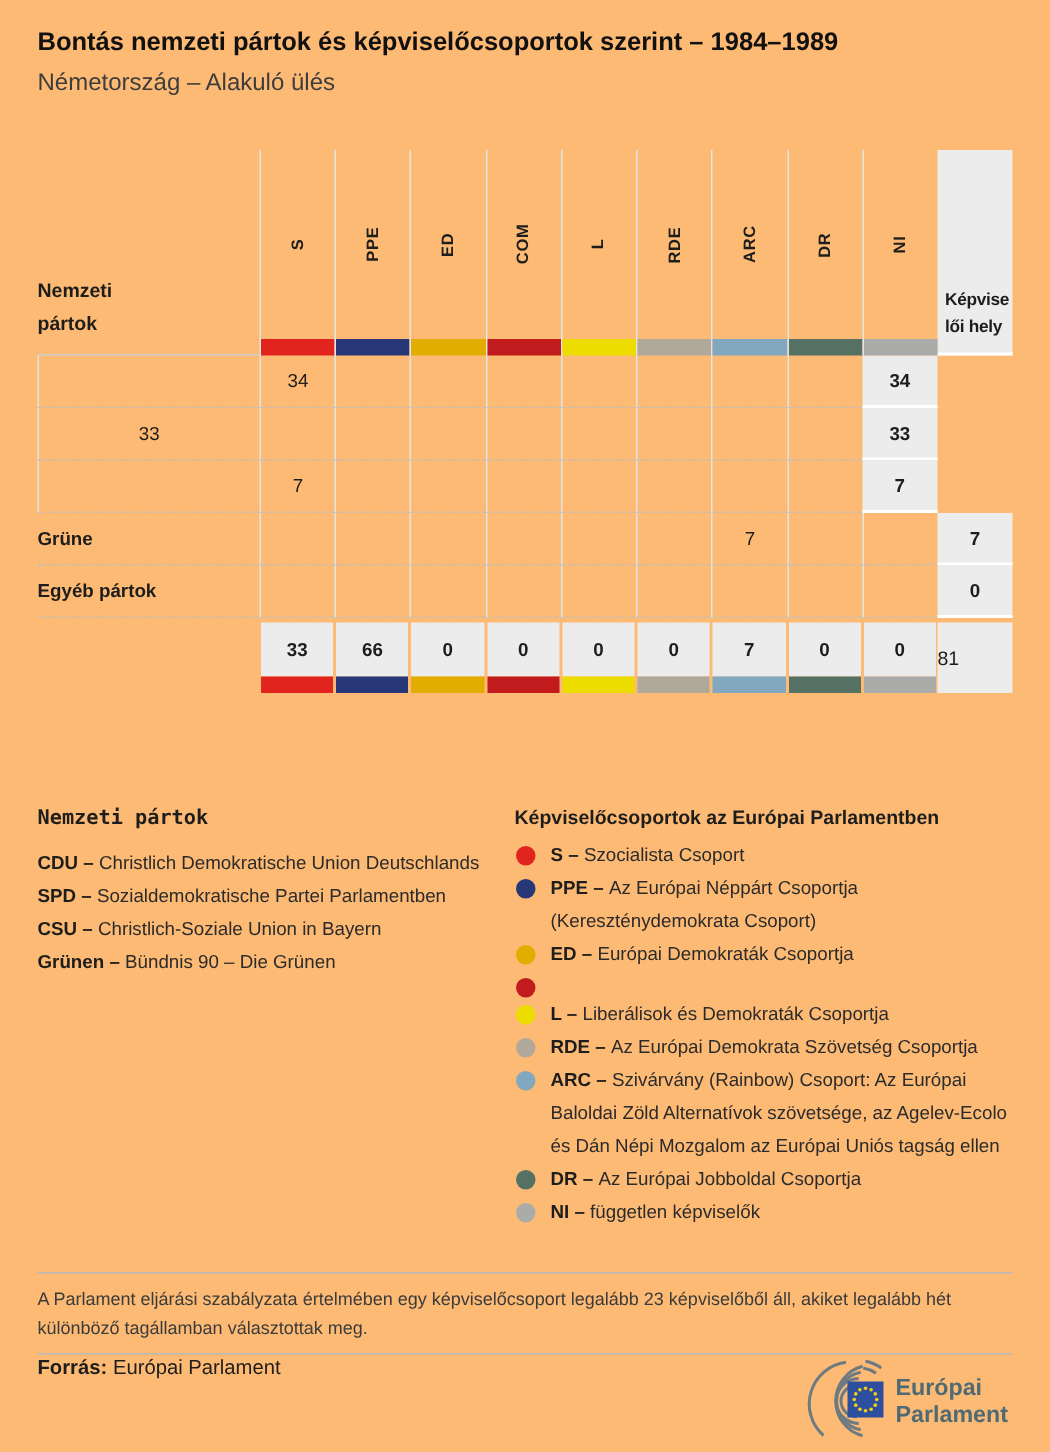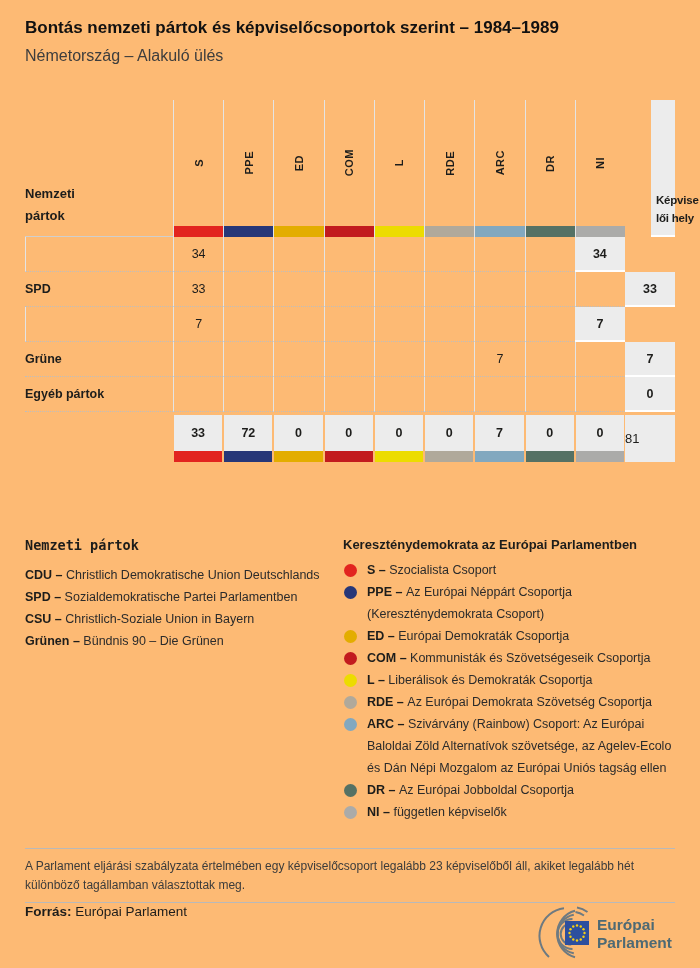--- a/index.html
+++ b/index.html
@@ -12,21 +12,21 @@
 
   
   .table { position:absolute; left:25px; top:100px; width:650px; }
   .trow { display:grid; grid-template-columns:148px repeat(9,1fr) 50px; }
   .thead { height:137px; }
   .hlabel { display:flex; align-items:flex-end; padding-bottom:9px; border-bottom:1px solid #cfcfcf; }
   .hlabel span { display:block; width:80px; font-weight:700; font-size:13px; line-height:1.7; }
   .hcol { position:relative; border-left:1px solid #e4e4e4; display:flex; align-items:center; justify-content:center; padding-bottom:11px; }
   .vtxt { writing-mode:vertical-rl; transform:rotate(180deg); font-size:11px; font-weight:700; letter-spacing:0.5px; }
   .hbar { position:absolute; left:0; right:0; bottom:0; height:11px; }
-  .hseats { background:#ececec; display:flex; align-items:flex-end; padding:0 3px 7px 5px; border-bottom:2px solid #fff;margin-left:26px; }
+  .hseats { background:#ececec; display:flex; align-items:flex-end; padding:0 3px 7px 5px; border-bottom:2px solid #fff; }
   .hseats span { display:block; font-weight:700; font-size:11.5px; line-height:1.55; letter-spacing:-0.2px; }
 
   .tdata { height:35px; }
   .tlabel { display:flex; align-items:center; font-weight:700; font-size:12.5px; border-bottom:1px dotted #bdbdbd; }
   .tcell { display:flex; align-items:center; justify-content:center; font-size:12.5px; border-left:1px solid #e4e4e4; border-bottom:1px dotted #bdbdbd; }
   .tseat { background:#ececec; display:flex; align-items:center; justify-content:center; font-weight:700; font-size:12.5px; border-bottom:2px solid #fff; }
 
   .trowtotal { margin-top:3px; height:47px; }
   .tot { display:flex; flex-direction:column; margin:0 1px; }
   .totnum { height:36px; background:#ececec; display:flex; align-items:center; justify-content:center; font-weight:700; font-size:12.5px; }
@@ -112,21 +112,20 @@
           <div class="tcell"></div>
           <div class="tcell"></div>
           <div class="tcell"></div>
           <div class="tcell"></div>
           <div class="tcell"></div>
           <div class="tcell"></div>
           <div class="tcell"></div>
           <div class="tseat">34</div>
         </div>
         <div class="trow tdata">
-          <div class="tlabel">SPD</div>
           <div class="tcell">33</div>
           <div class="tcell"></div>
           <div class="tcell"></div>
           <div class="tcell"></div>
           <div class="tcell"></div>
           <div class="tcell"></div>
           <div class="tcell"></div>
           <div class="tcell"></div>
           <div class="tcell"></div>
           <div class="tseat">33</div>
@@ -170,21 +169,21 @@
           <div class="tseat">0</div>
         </div>
       </div>
     <div class="trow trowtotal">
       <div class="tlabel-empty"></div>
       <div class="tot">
           <span class="totnum">33</span>
           <span class="totbar" style="background: rgb(226, 36, 31);"></span>
         </div>
         <div class="tot">
-          <span class="totnum">72</span>
+          <span class="totnum">66</span>
           <span class="totbar" style="background: rgb(39, 55, 120);"></span>
         </div>
         <div class="tot">
           <span class="totnum">0</span>
           <span class="totbar" style="background: rgb(227, 173, 0);"></span>
         </div>
         <div class="tot">
           <span class="totnum">0</span>
           <span class="totbar" style="background: rgb(194, 27, 30);"></span>
         </div>
@@ -218,37 +217,36 @@
     <div class="legend-left">
       <div class="lp-title">Nemzeti pártok</div>
       <div id="lp-items">
           <div class="lpitem"><span class="k">CDU – </span><span>Christlich Demokratische Union Deutschlands</span></div>
           <div class="lpitem"><span class="k">SPD – </span><span>Sozialdemokratische Partei Parlamentben</span></div>
           <div class="lpitem"><span class="k">CSU – </span><span>Christlich-Soziale Union in Bayern</span></div>
           <div class="lpitem"><span class="k">Grünen – </span><span>Bündnis 90 – Die Grünen</span></div>
         </div>
     </div>
     <div class="legend-right">
-      <div class="lg-title">Kereszténydemokrata az Európai Parlamentben</div>
+      <div class="lg-title">Képviselőcsoportok az Európai Parlamentben</div>
       <div id="lg-items">
           <div class="lgitem">
             <span class="dot" style="background: rgb(226, 36, 31);"></span>
             <span><span class="k">S – </span><span>Szocialista Csoport</span></span>
           </div>
           <div class="lgitem">
             <span class="dot" style="background: rgb(39, 55, 120);"></span>
             <span><span class="k">PPE – </span><span>Az Európai Néppárt Csoportja (Kereszténydemokrata Csoport)</span></span>
           </div>
           <div class="lgitem">
             <span class="dot" style="background: rgb(227, 173, 0);"></span>
             <span><span class="k">ED – </span><span>Európai Demokraták Csoportja</span></span>
           </div>
           <div class="lgitem">
             <span class="dot" style="background: rgb(194, 27, 30);"></span>
-            <span><span class="k">COM – </span><span>Kommunisták és Szövetségeseik Csoportja</span></span>
           </div>
           <div class="lgitem">
             <span class="dot" style="background: rgb(236, 220, 0);"></span>
             <span><span class="k">L – </span><span>Liberálisok és Demokraták Csoportja</span></span>
           </div>
           <div class="lgitem">
             <span class="dot" style="background: rgb(176, 169, 155);"></span>
             <span><span class="k">RDE – </span><span>Az Európai Demokrata Szövetség Csoportja</span></span>
           </div>
           <div class="lgitem">

